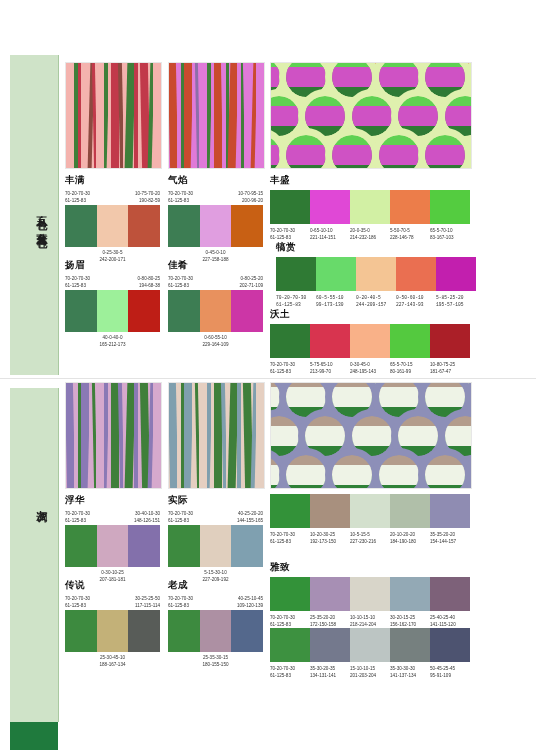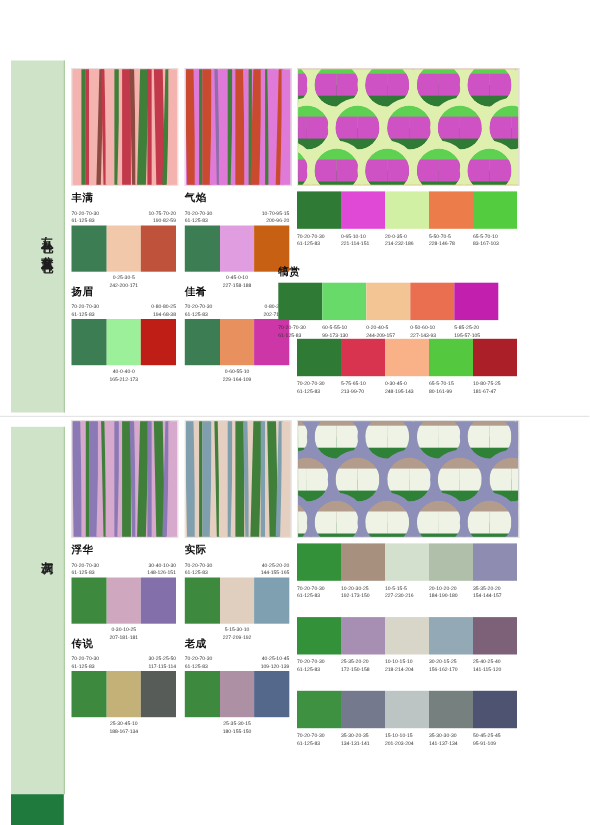--- a/index.html
+++ b/index.html
@@ -328,53 +328,55 @@
         </div>
         <div class="bars">
           <div class="bar" title="70-20-70-30 / 61-125-83" style="background: rgb(61, 125, 83);"></div>
           <div class="bar" title="0-60-55-10 / 229-164-109" style="background: rgb(232, 145, 94);"></div>
           <div class="bar" title="0-80-25-20 / 202-71-109" style="background: rgb(204, 54, 166);"></div>
         </div>
         <div class="undercode">0-60-55-10
 229-164-109</div>
       </div>
       <div class="wentry" style="left: 270px; top: 174px;">
+        <div class="name">丰盛</div>
         <div class="wbars">
           <div class="bar" title="70-20-70-30 / 61-125-83" style="background: rgb(47, 122, 52);"></div>
           <div class="bar" title="0-65-10-10 / 221-114-151" style="background: rgb(224, 72, 214);"></div>
           <div class="bar" title="20-0-35-0 / 214-232-186" style="background: rgb(210, 240, 164);"></div>
           <div class="bar" title="5-50-70-5 / 228-146-78" style="background: rgb(236, 125, 74);"></div>
           <div class="bar" title="65-5-70-10 / 83-167-103" style="background: rgb(84, 204, 64);"></div>
         </div>
         <div class="wcodes">
           <div class="wc">70-20-70-30<div>61-125-83</div></div>
           <div class="wc">0-65-10-10<div>221-114-151</div></div>
           <div class="wc">20-0-35-0<div>214-232-186</div></div>
           <div class="wc">5-50-70-5<div>228-146-78</div></div>
           <div class="wc">65-5-70-10<div>83-167-103</div></div>
         </div>
       </div>
-      <div class="wentry" style="left: 253px; top: 241px;">
+      <div class="wentry" style="left: 276px; top: 241px; font-family: Liberation Mono, monospace;">
         <div class="name">犒赏</div>
         <div class="wbars">
           <div class="bar" title="70-20-70-30 / 61-125-83" style="background: rgb(47, 122, 52);"></div>
           <div class="bar" title="60-5-55-10 / 99-173-130" style="background: rgb(104, 218, 106);"></div>
           <div class="bar" title="0-20-40-5 / 244-209-157" style="background: rgb(244, 197, 148);"></div>
           <div class="bar" title="0-50-60-10 / 227-143-93" style="background: rgb(234, 111, 81);"></div>
           <div class="bar" title="5-85-25-20 / 195-57-105" style="background: rgb(194, 31, 174);"></div>
         </div>
         <div class="wcodes">
           <div class="wc">70-20-70-30<div>61-125-83</div></div>
           <div class="wc">60-5-55-10<div>99-173-130</div></div>
           <div class="wc">0-20-40-5<div>244-209-157</div></div>
           <div class="wc">0-50-60-10<div>227-143-93</div></div>
           <div class="wc">5-85-25-20<div>195-57-105</div></div>
         </div>
       </div>
       <div class="wentry" style="left: 270px; top: 308px;">
+        <div class="name">沃土</div>
         <div class="wbars">
           <div class="bar" title="70-20-70-30 / 61-125-83" style="background: rgb(47, 122, 52);"></div>
           <div class="bar" title="5-75-65-10 / 213-99-70" style="background: rgb(216, 52, 79);"></div>
           <div class="bar" title="0-30-45-0 / 248-195-143" style="background: rgb(249, 177, 136);"></div>
           <div class="bar" title="65-5-70-15 / 80-161-99" style="background: rgb(84, 201, 63);"></div>
           <div class="bar" title="10-80-75-25 / 181-67-47" style="background: rgb(171, 31, 40);"></div>
         </div>
         <div class="wcodes">
           <div class="wc">70-20-70-30<div>61-125-83</div></div>
           <div class="wc">5-75-65-10<div>213-99-70</div></div>
@@ -650,20 +652,21 @@
         </div>
         <div class="wcodes">
           <div class="wc">70-20-70-30<div>61-125-83</div></div>
           <div class="wc">10-20-30-25<div>192-173-150</div></div>
           <div class="wc">10-5-15-5<div>227-230-216</div></div>
           <div class="wc">20-10-20-20<div>184-190-180</div></div>
           <div class="wc">35-35-20-20<div>154-144-157</div></div>
         </div>
       </div>
       <div class="wentry" style="left: 270px; top: 561px;">
+        <div class="name">雅致</div>
         <div class="wbars">
           <div class="bar" title="70-20-70-30 / 61-125-83" style="background: rgb(51, 146, 57);"></div>
           <div class="bar" title="25-35-20-20 / 172-150-158" style="background: rgb(167, 143, 180);"></div>
           <div class="bar" title="10-10-15-10 / 218-214-204" style="background: rgb(216, 213, 201);"></div>
           <div class="bar" title="30-20-15-25 / 156-162-170" style="background: rgb(147, 169, 181);"></div>
           <div class="bar" title="25-40-25-40 / 141-115-120" style="background: rgb(125, 97, 121);"></div>
         </div>
         <div class="wcodes">
           <div class="wc">70-20-70-30<div>61-125-83</div></div>
           <div class="wc">25-35-20-20<div>172-150-158</div></div>

